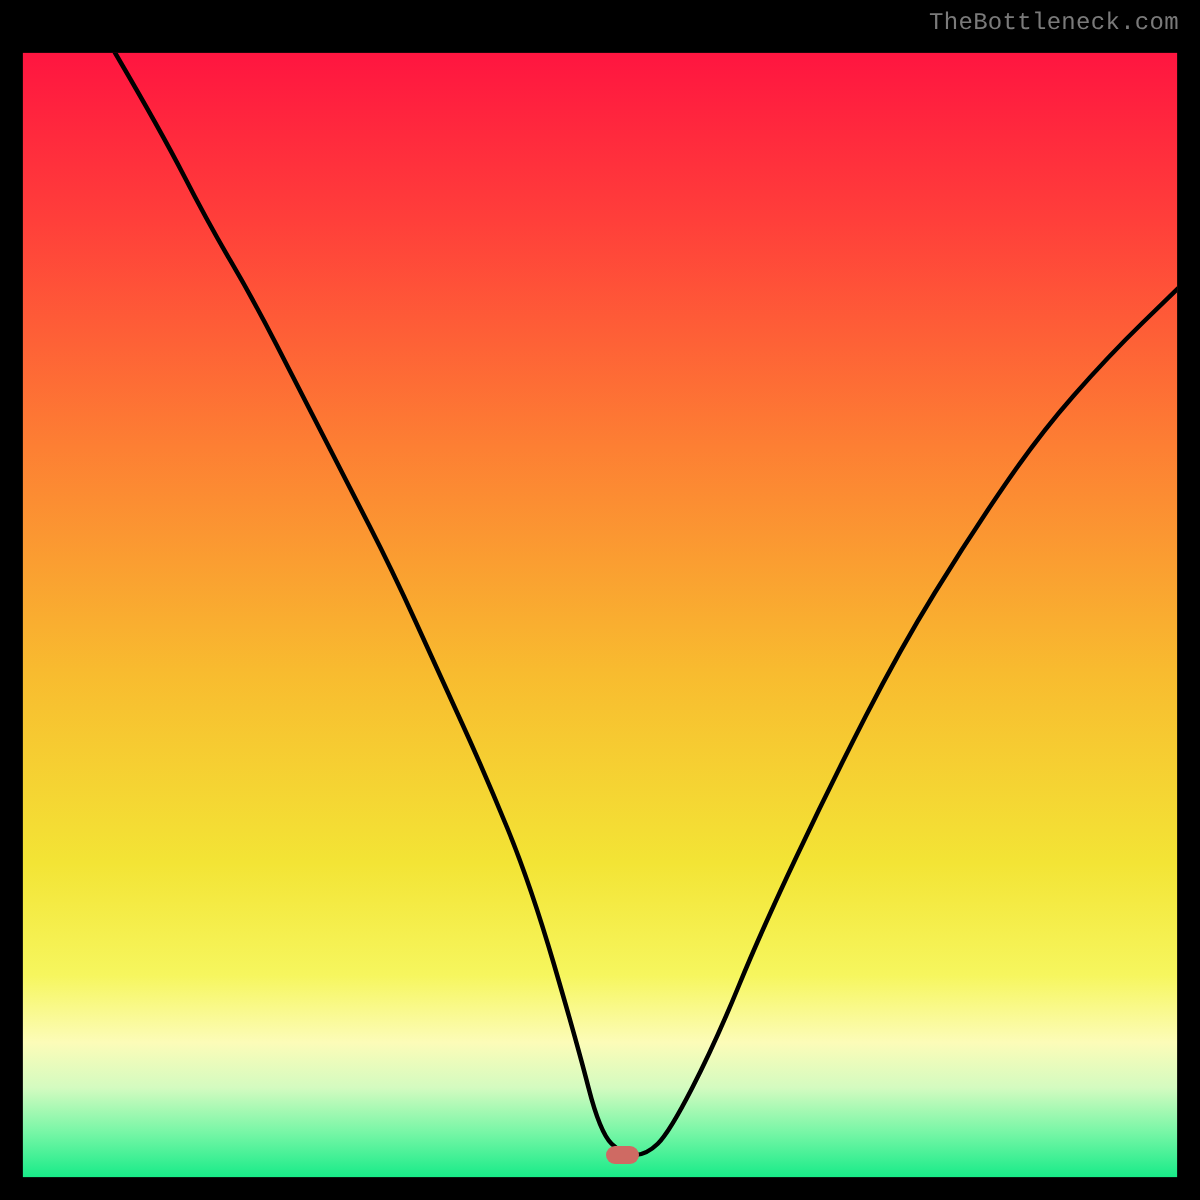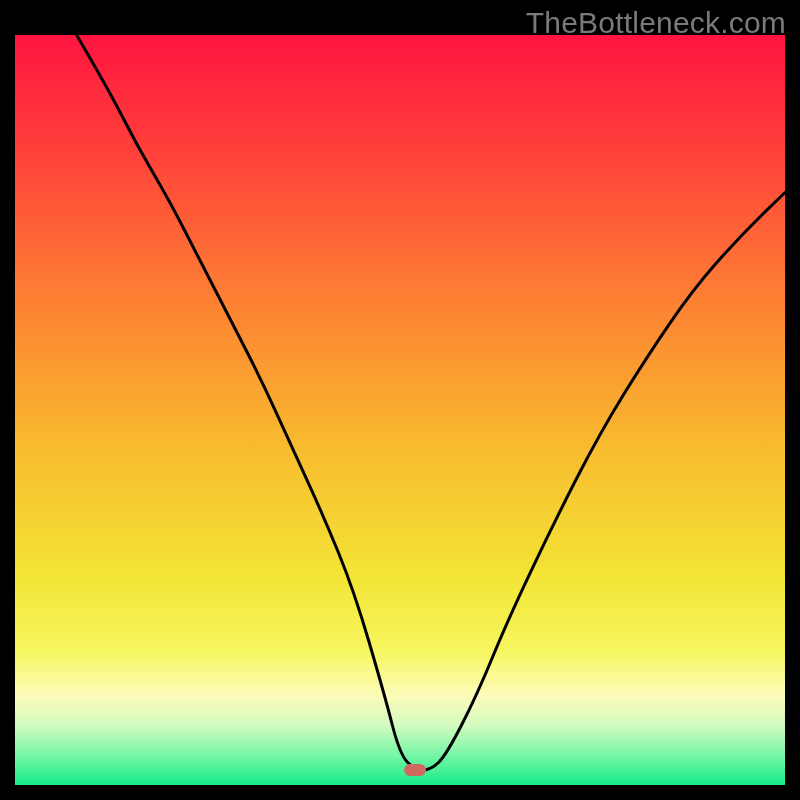--- a/index.html
+++ b/index.html
@@ -36,24 +36,25 @@
     position: absolute;
     width: 22px;
     height: 12px;
     border-radius: 6px;
   }
   .watermark {
     position: absolute;
     top: 6px;
     right: 14px;
     color: #7a7a7a;
-    font-size: 30px;
+    font-size: 16px;
     font-weight: 500;
     letter-spacing: 0.2px;
     user-select: none;
+    font-family: Liberation Mono, monospace;
   }
 </style>
 </head>
 <body>
 
 <div class="frame">
 
   <div class="watermark">TheBottleneck.com</div>
 
   <div class="plot">

